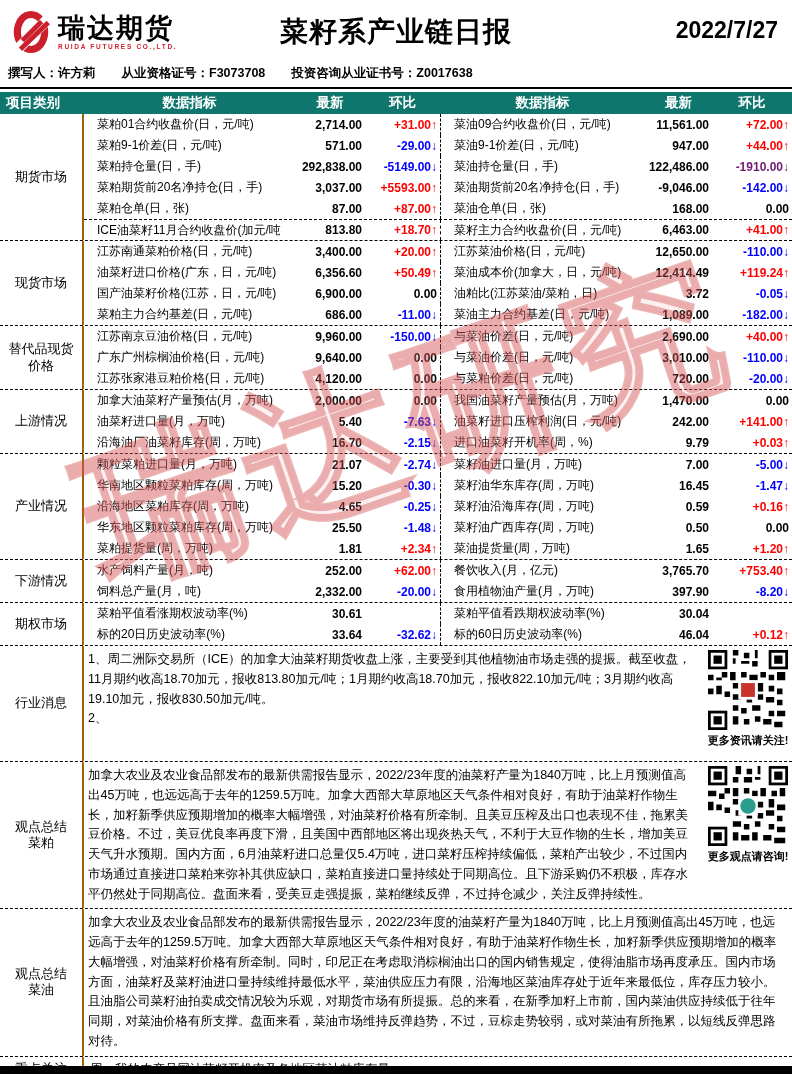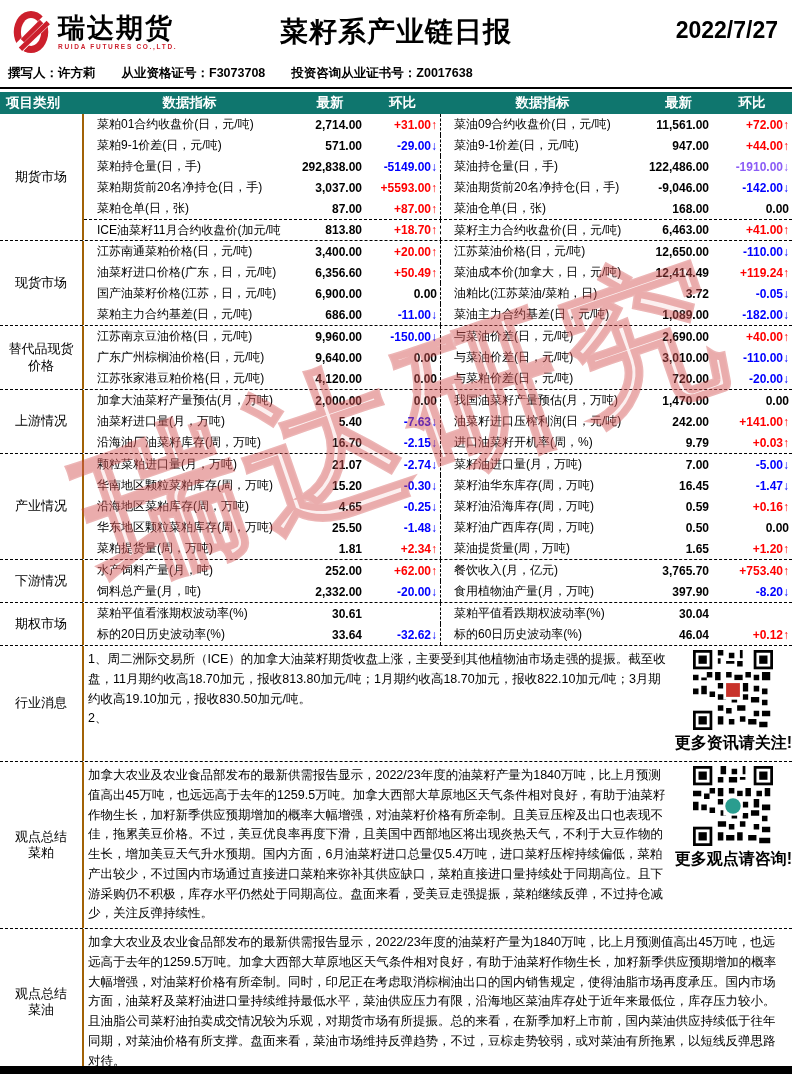--- a/index.html
+++ b/index.html
@@ -62,21 +62,21 @@
   .lbl { padding-left: 13px; white-space: nowrap; }
   .l2 { border-left: 1px dashed #000; }
   .val, .chg { justify-content: flex-end; font-weight: bold; padding-right: 3px; white-space: nowrap; }
   
   .para .ptext {
     flex: 1; padding: 4px 6px 4px 4px;
     font-size: 12.5px; line-height: 1.58; white-space: pre-line;
   }
   .qrcol { flex: 0 0 88px; display: flex; flex-direction: column; align-items: center; padding-top: 4px; }
   .qrcol svg { width: 80px; height: 80px; }
-  .qrcap { font-size: 16px; font-weight: bold; margin-top: 3px; white-space: nowrap; }
+  .qrcap { font-size: 11px; font-weight: bold; margin-top: 3px; white-space: nowrap; }
   .sec.news  { min-height: 116px; }
   .sec.rm    { min-height: 143px; }
   .sec.oi    { min-height: 117px; }
   .sec.focus { min-height: 23px; border-bottom: 3px solid #000; }
   .focus .ptext { padding: 3px 6px; display: flex; align-items: center; }
   .bottom-bar { position: absolute; left: 0; right: 0; bottom: 0; height: 8px; background: #000; }
 </style>
 </head>
 <body>
 
@@ -136,21 +136,21 @@
         <div class="lbl l2">菜油9-1价差(日，元/吨)</div>
         <div class="val">947.00</div>
         <div class="chg" style="color: rgb(255, 0, 0);">+44.00↑</div>
       </div>
       <div class="trow">
         <div class="lbl">菜粕持仓量(日，手)</div>
         <div class="val">292,838.00</div>
         <div class="chg" style="color: rgb(0, 0, 255);">-5149.00↓</div>
         <div class="lbl l2">菜油持仓量(日，手)</div>
         <div class="val">122,486.00</div>
-        <div class="chg" style="color: #8b5cf6;">-1910.00↓</div>
+        <div class="chg" style="color: #701a75;">-1910.00↓</div>
       </div>
       <div class="trow">
         <div class="lbl">菜粕期货前20名净持仓(日，手)</div>
         <div class="val">3,037.00</div>
         <div class="chg" style="color: rgb(255, 0, 0);">+5593.00↑</div>
         <div class="lbl l2">菜油期货前20名净持仓(日，手)</div>
         <div class="val">-9,046.00</div>
         <div class="chg" style="color: rgb(0, 0, 255);">-142.00↓</div>
       </div>
       <div class="trow">

